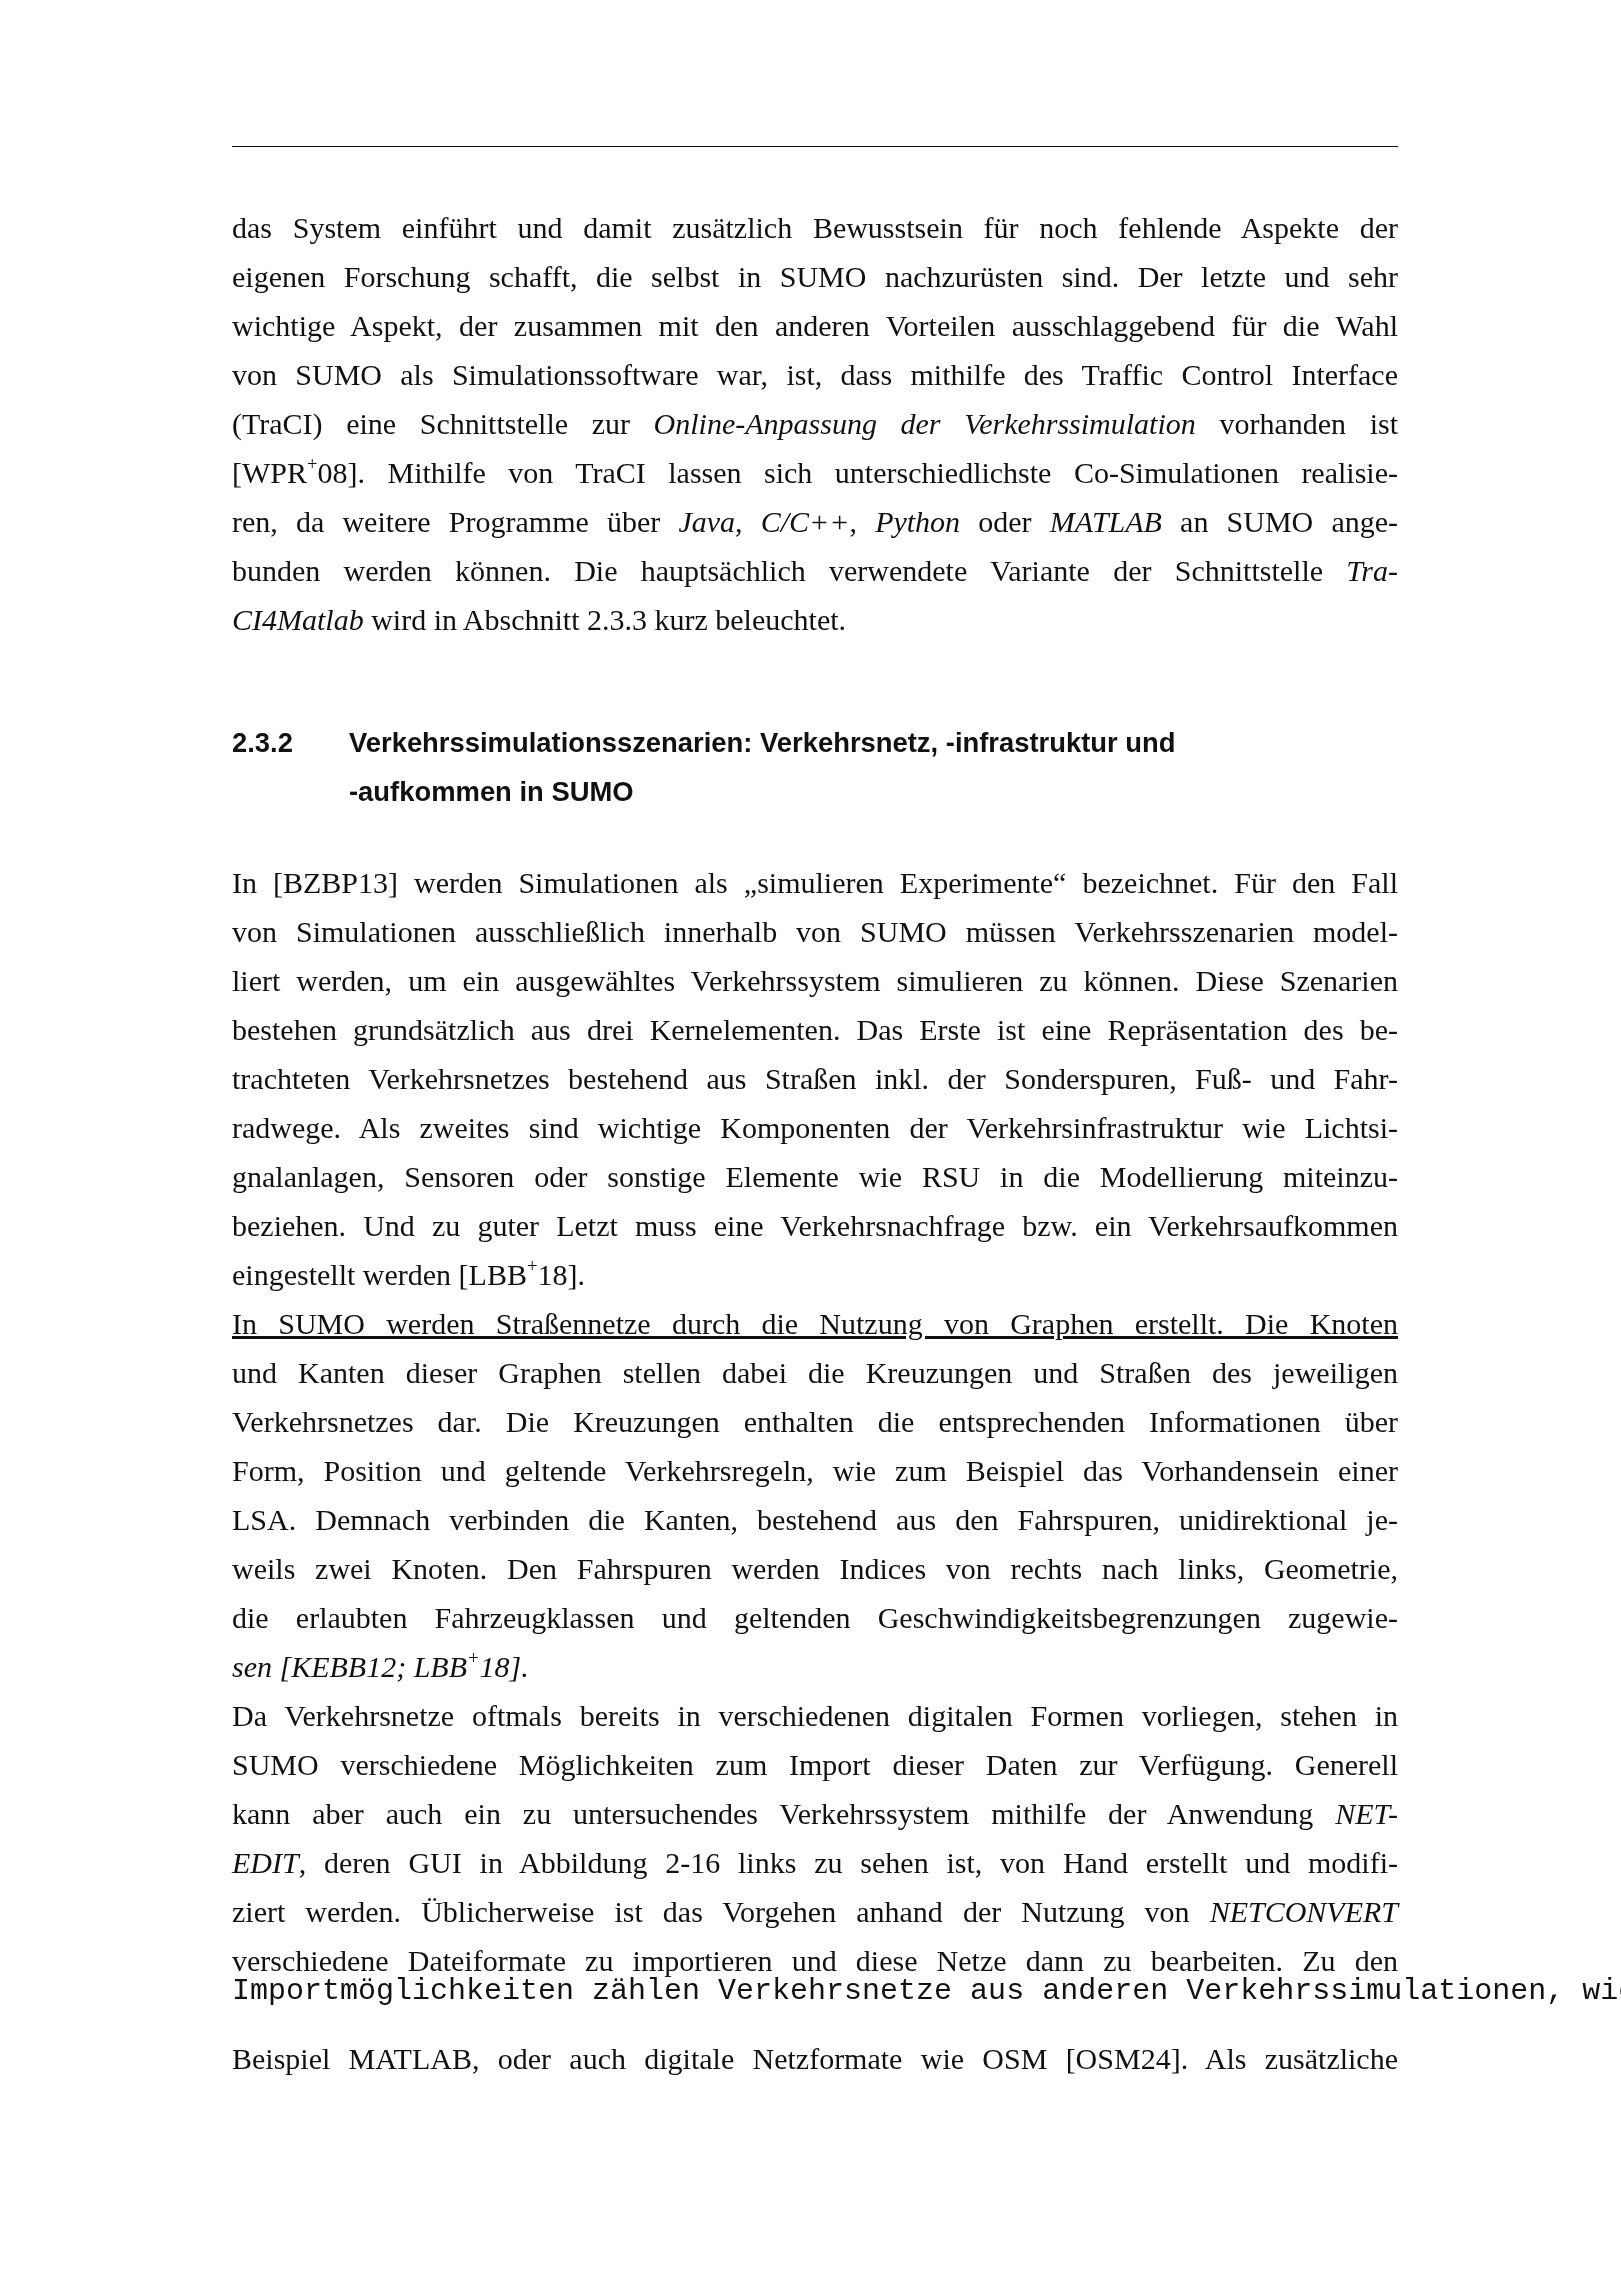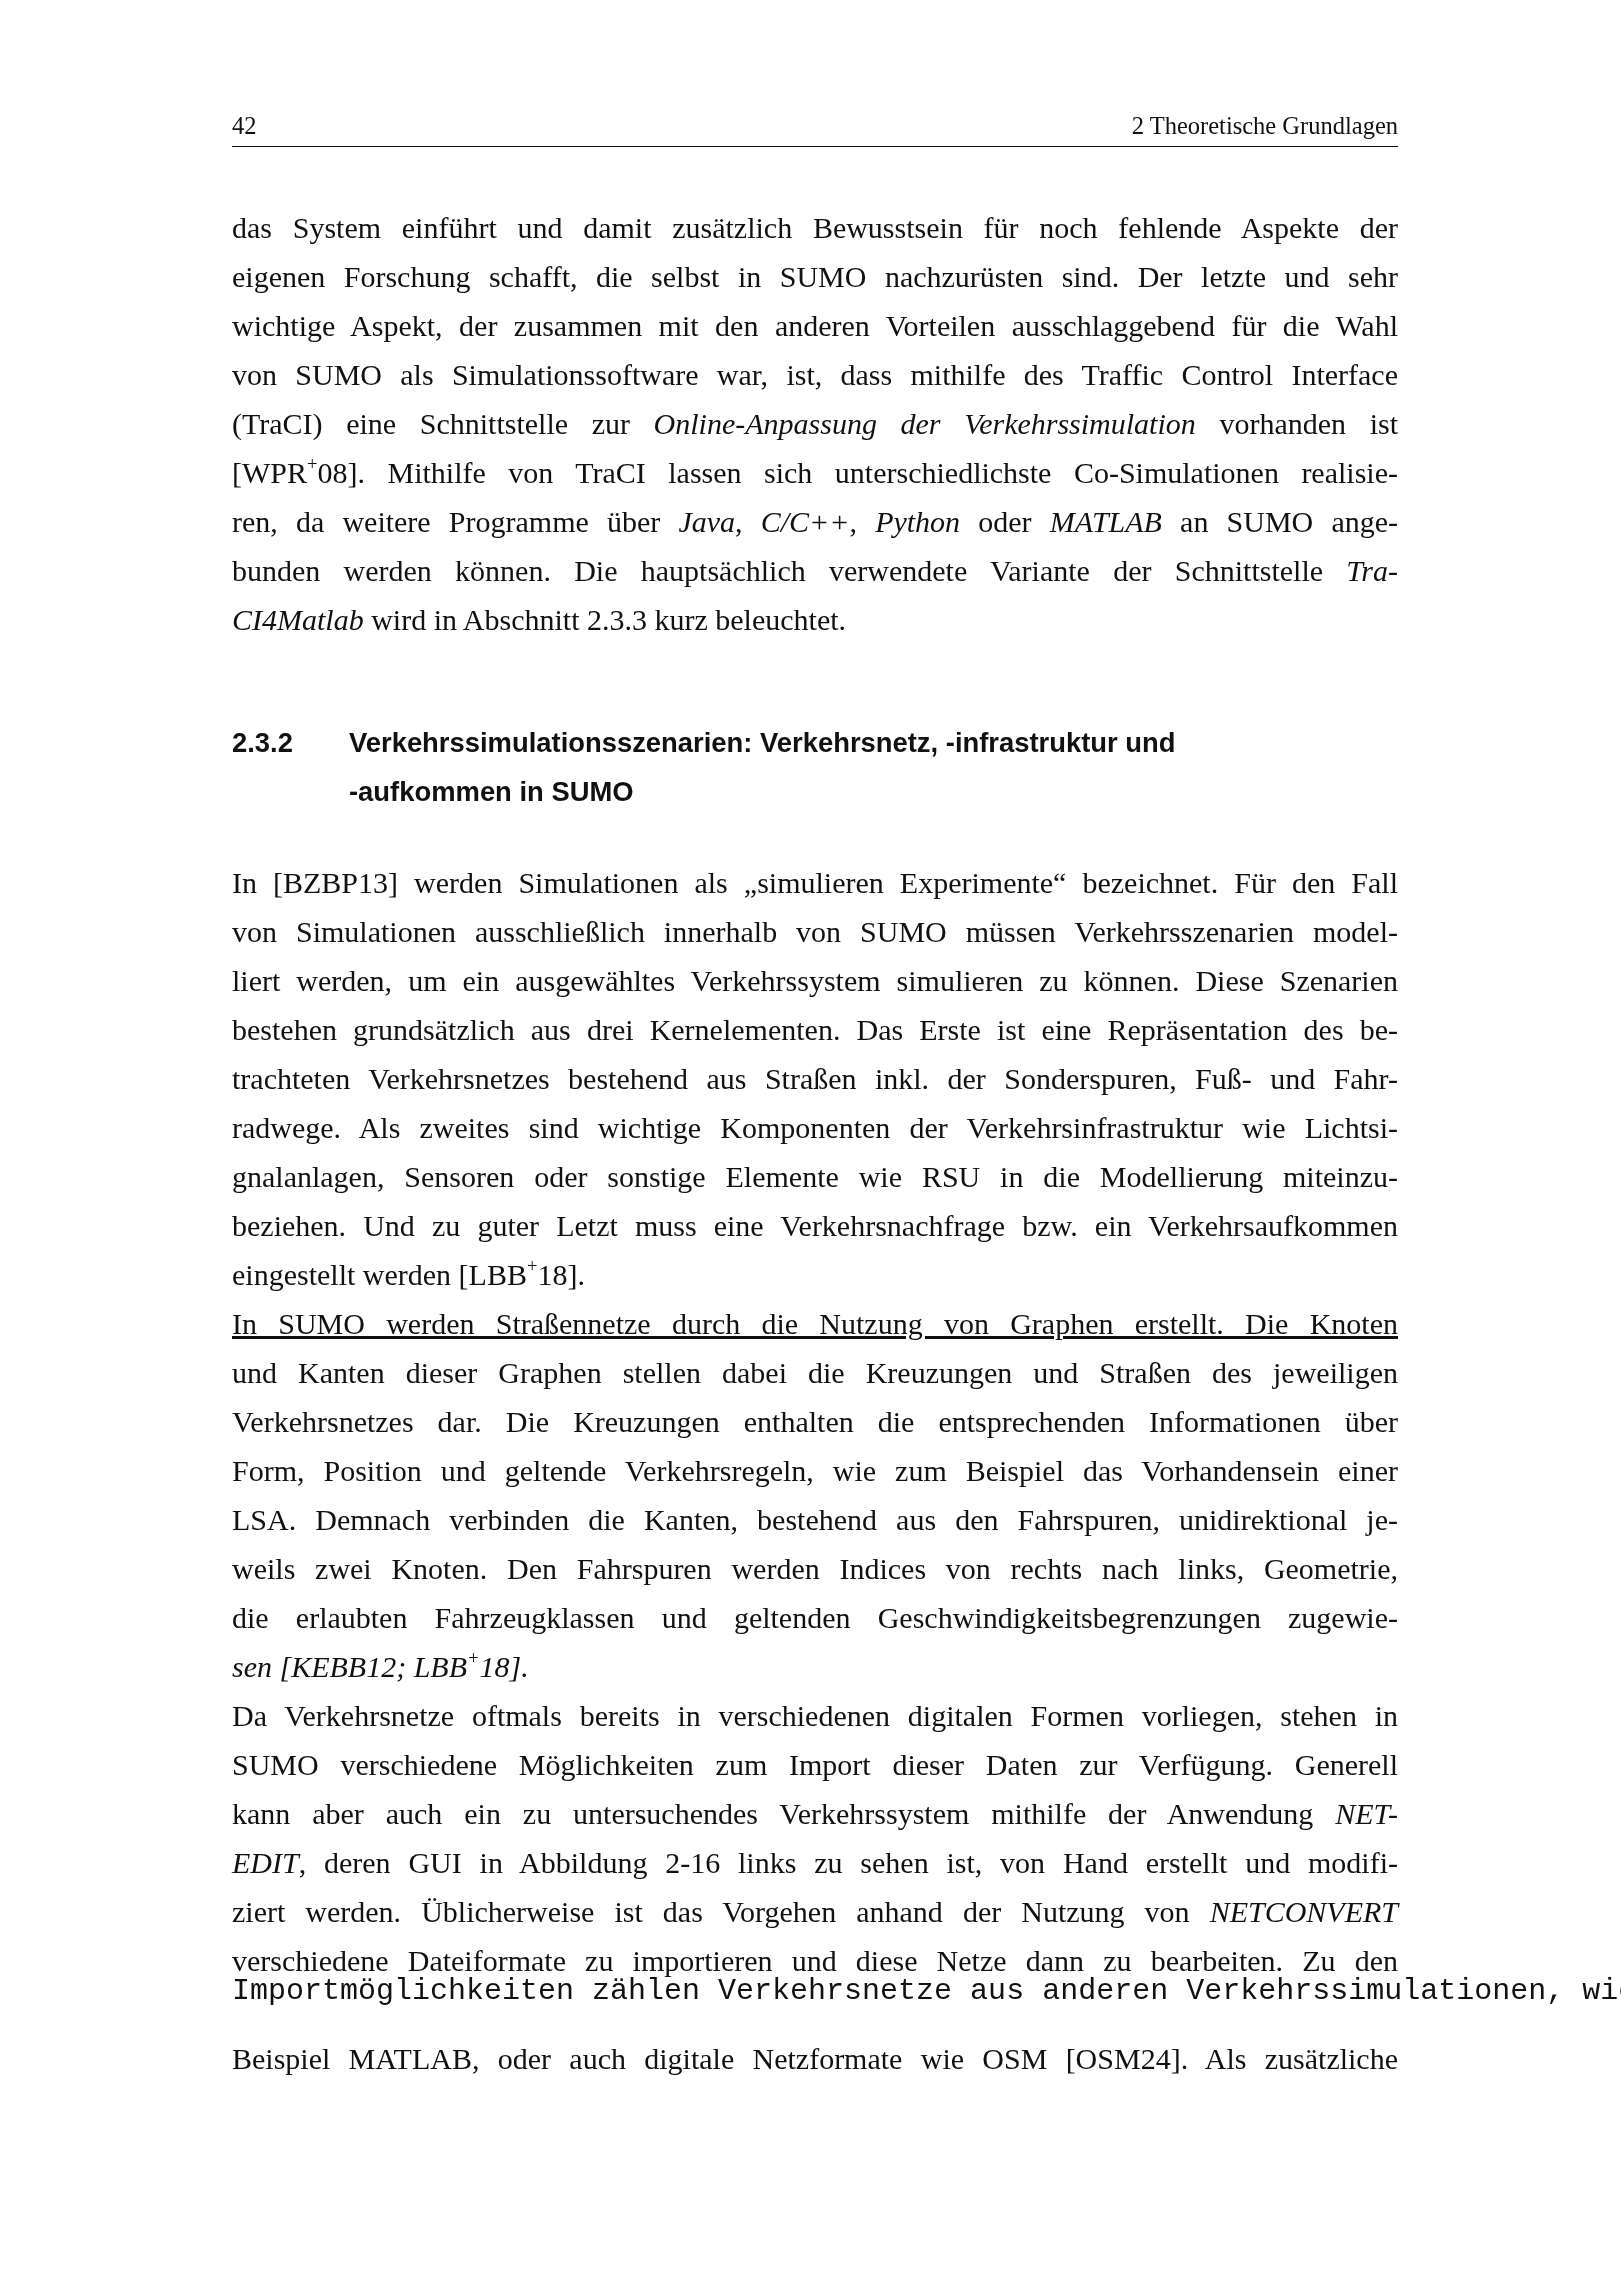--- a/index.html
+++ b/index.html
@@ -21,24 +21,20 @@
     .heading { position: absolute; left: 232px; font-family: "Liberation Sans", sans-serif; font-weight: bold; font-size: 27.4px; color: #111; }
     .heading .num { position: absolute; left: 0; top: 0; white-space: nowrap; }
     .heading .t1 { position: absolute; left: 117px; top: 0; white-space: nowrap; }
     .heading .t2 { position: absolute; left: 117px; top: 49px; white-space: nowrap; }
   </style>
 </head>
 <body>
 
 <div class="page">
 
-  <div class="header">
-    <span class="pnum">42</span>
-    <span class="chap">2 Theoretische Grundlagen</span>
-  </div>
   <div class="header-rule"></div>
 
   <div class="body" style="top:208px;">
     <div class="line" style="top:0px;">das System einführt und damit zusätzlich Bewusstsein für noch fehlende Aspekte der</div>
     <div class="line" style="top:49px;">eigenen Forschung schafft, die selbst in SUMO nachzurüsten sind. Der letzte und sehr</div>
     <div class="line" style="top:98px;">wichtige Aspekt, der zusammen mit den anderen Vorteilen ausschlaggebend für die Wahl</div>
     <div class="line" style="top:147px;">von SUMO als Simulationssoftware war, ist, dass mithilfe des Traffic Control Interface</div>
     <div class="line" style="top:196px;"><span>(TraCI) eine Schnittstelle zur </span><em>Online-Anpassung der Verkehrssimulation</em><span> vorhanden ist</span></div>
     <div class="line" style="top:245px;"><span>[WPR</span><sup>+</sup><span>08]. Mithilfe von TraCI lassen sich unterschiedlichste Co-Simulationen realisie-</span></div>
     <div class="line" style="top:294px;"><span>ren, da weitere Programme über </span><em>Java</em><span>, </span><em>C/C++</em><span>, </span><em>Python</em><span> oder </span><em>MATLAB</em><span> an SUMO ange-</span></div>

